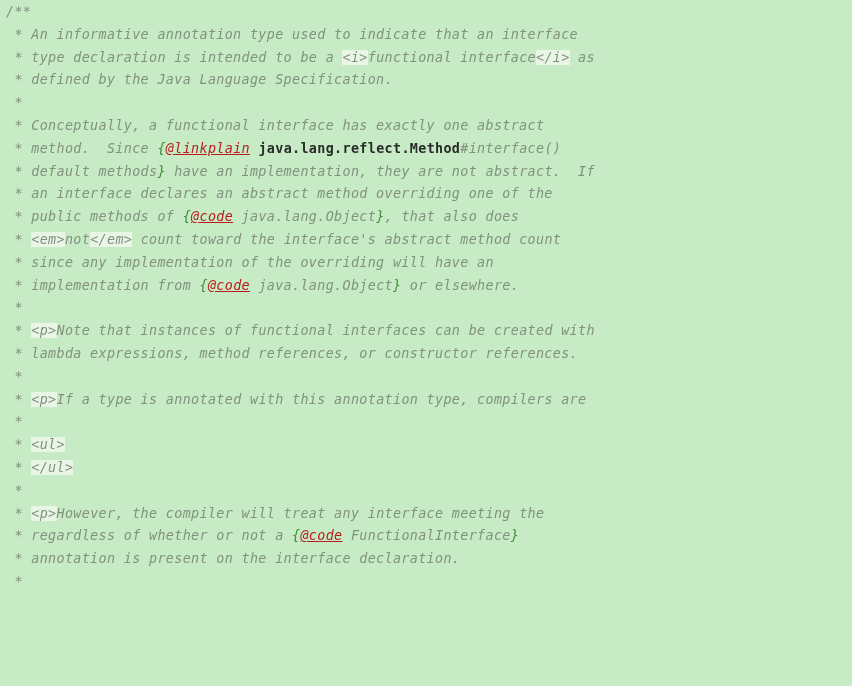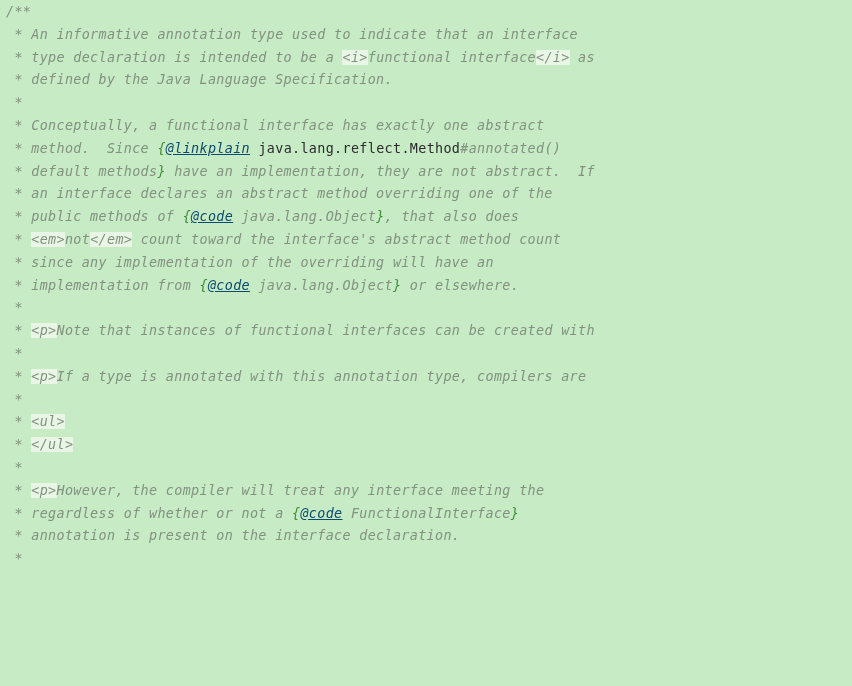--- a/index.html
+++ b/index.html
@@ -39,59 +39,60 @@
     color: #82927f;
     font-style: italic;
   }
 
   
   .tok-jdtag {
     color: #3f8f35;
     font-style: italic;
   }
   .tok-jdtag-name {
-    color: #0c4a6e;
+    color: #b91c1c;
     font-style: italic;
     text-decoration: underline;
   }
 
   
   .tok-ref {
     color: #2b2b2b;
     font-style: normal;
-    font-weight: normal;
+    font-weight: bold;
   }
 
   
   .tok-htmltag {
     background: #e9f6e6;
     color: #82927f;
     font-style: italic;
   }
 </style>
 </head>
 <body>
 
 <div id="editor">
   <div id="code-area">
       <div class="code-line"><span class="tok-comment">/**</span></div>
       <div class="code-line"><span class="tok-comment"> * An informative annotation type used to indicate that an interface</span></div>
       <div class="code-line"><span class="tok-comment"> * type declaration is intended to be a </span><span class="tok-htmltag">&lt;i&gt;</span><span class="tok-comment">functional interface</span><span class="tok-htmltag">&lt;/i&gt;</span><span class="tok-comment"> as</span></div>
       <div class="code-line"><span class="tok-comment"> * defined by the Java Language Specification.</span></div>
       <div class="code-line"><span class="tok-comment"> *</span></div>
       <div class="code-line"><span class="tok-comment"> * Conceptually, a functional interface has exactly one abstract</span></div>
-      <div class="code-line"><span class="tok-comment"> * method.  Since </span><span class="tok-jdtag">{</span><span class="tok-jdtag-name">@linkplain</span><span class="tok-comment"> </span><span class="tok-ref">java.lang.reflect.Method</span><span class="tok-comment">#annotated()</span></div>
+      <div class="code-line"><span class="tok-comment"> * method.  Since </span><span class="tok-jdtag">{</span><span class="tok-jdtag-name">@linkplain</span><span class="tok-comment"> </span><span class="tok-ref">java.lang.reflect.Method</span><span class="tok-comment">#interface()</span></div>
       <div class="code-line"><span class="tok-comment"> * default methods</span><span class="tok-jdtag">}</span><span class="tok-comment"> have an implementation, they are not abstract.  If</span></div>
       <div class="code-line"><span class="tok-comment"> * an interface declares an abstract method overriding one of the</span></div>
       <div class="code-line"><span class="tok-comment"> * public methods of </span><span class="tok-jdtag">{</span><span class="tok-jdtag-name">@code</span><span class="tok-comment"> java.lang.Object</span><span class="tok-jdtag">}</span><span class="tok-comment">, that also does</span></div>
       <div class="code-line"><span class="tok-comment"> * </span><span class="tok-htmltag">&lt;em&gt;</span><span class="tok-comment">not</span><span class="tok-htmltag">&lt;/em&gt;</span><span class="tok-comment"> count toward the interface's abstract method count</span></div>
       <div class="code-line"><span class="tok-comment"> * since any implementation of the overriding will have an</span></div>
       <div class="code-line"><span class="tok-comment"> * implementation from </span><span class="tok-jdtag">{</span><span class="tok-jdtag-name">@code</span><span class="tok-comment"> java.lang.Object</span><span class="tok-jdtag">}</span><span class="tok-comment"> or elsewhere.</span></div>
       <div class="code-line"><span class="tok-comment"> *</span></div>
       <div class="code-line"><span class="tok-comment"> * </span><span class="tok-htmltag">&lt;p&gt;</span><span class="tok-comment">Note that instances of functional interfaces can be created with</span></div>
+      <div class="code-line"><span class="tok-comment"> * lambda expressions, method references, or constructor references.</span></div>
       <div class="code-line"><span class="tok-comment"> *</span></div>
       <div class="code-line"><span class="tok-comment"> * </span><span class="tok-htmltag">&lt;p&gt;</span><span class="tok-comment">If a type is annotated with this annotation type, compilers are</span></div>
       <div class="code-line"><span class="tok-comment"> *</span></div>
       <div class="code-line"><span class="tok-comment"> * </span><span class="tok-htmltag">&lt;ul&gt;</span></div>
       <div class="code-line"><span class="tok-comment"> * </span><span class="tok-htmltag">&lt;/ul&gt;</span></div>
       <div class="code-line"><span class="tok-comment"> *</span></div>
       <div class="code-line"><span class="tok-comment"> * </span><span class="tok-htmltag">&lt;p&gt;</span><span class="tok-comment">However, the compiler will treat any interface meeting the</span></div>
       <div class="code-line"><span class="tok-comment"> * regardless of whether or not a </span><span class="tok-jdtag">{</span><span class="tok-jdtag-name">@code</span><span class="tok-comment"> FunctionalInterface</span><span class="tok-jdtag">}</span></div>
       <div class="code-line"><span class="tok-comment"> * annotation is present on the interface declaration.</span></div>
       <div class="code-line"><span class="tok-comment"> *</span></div>

